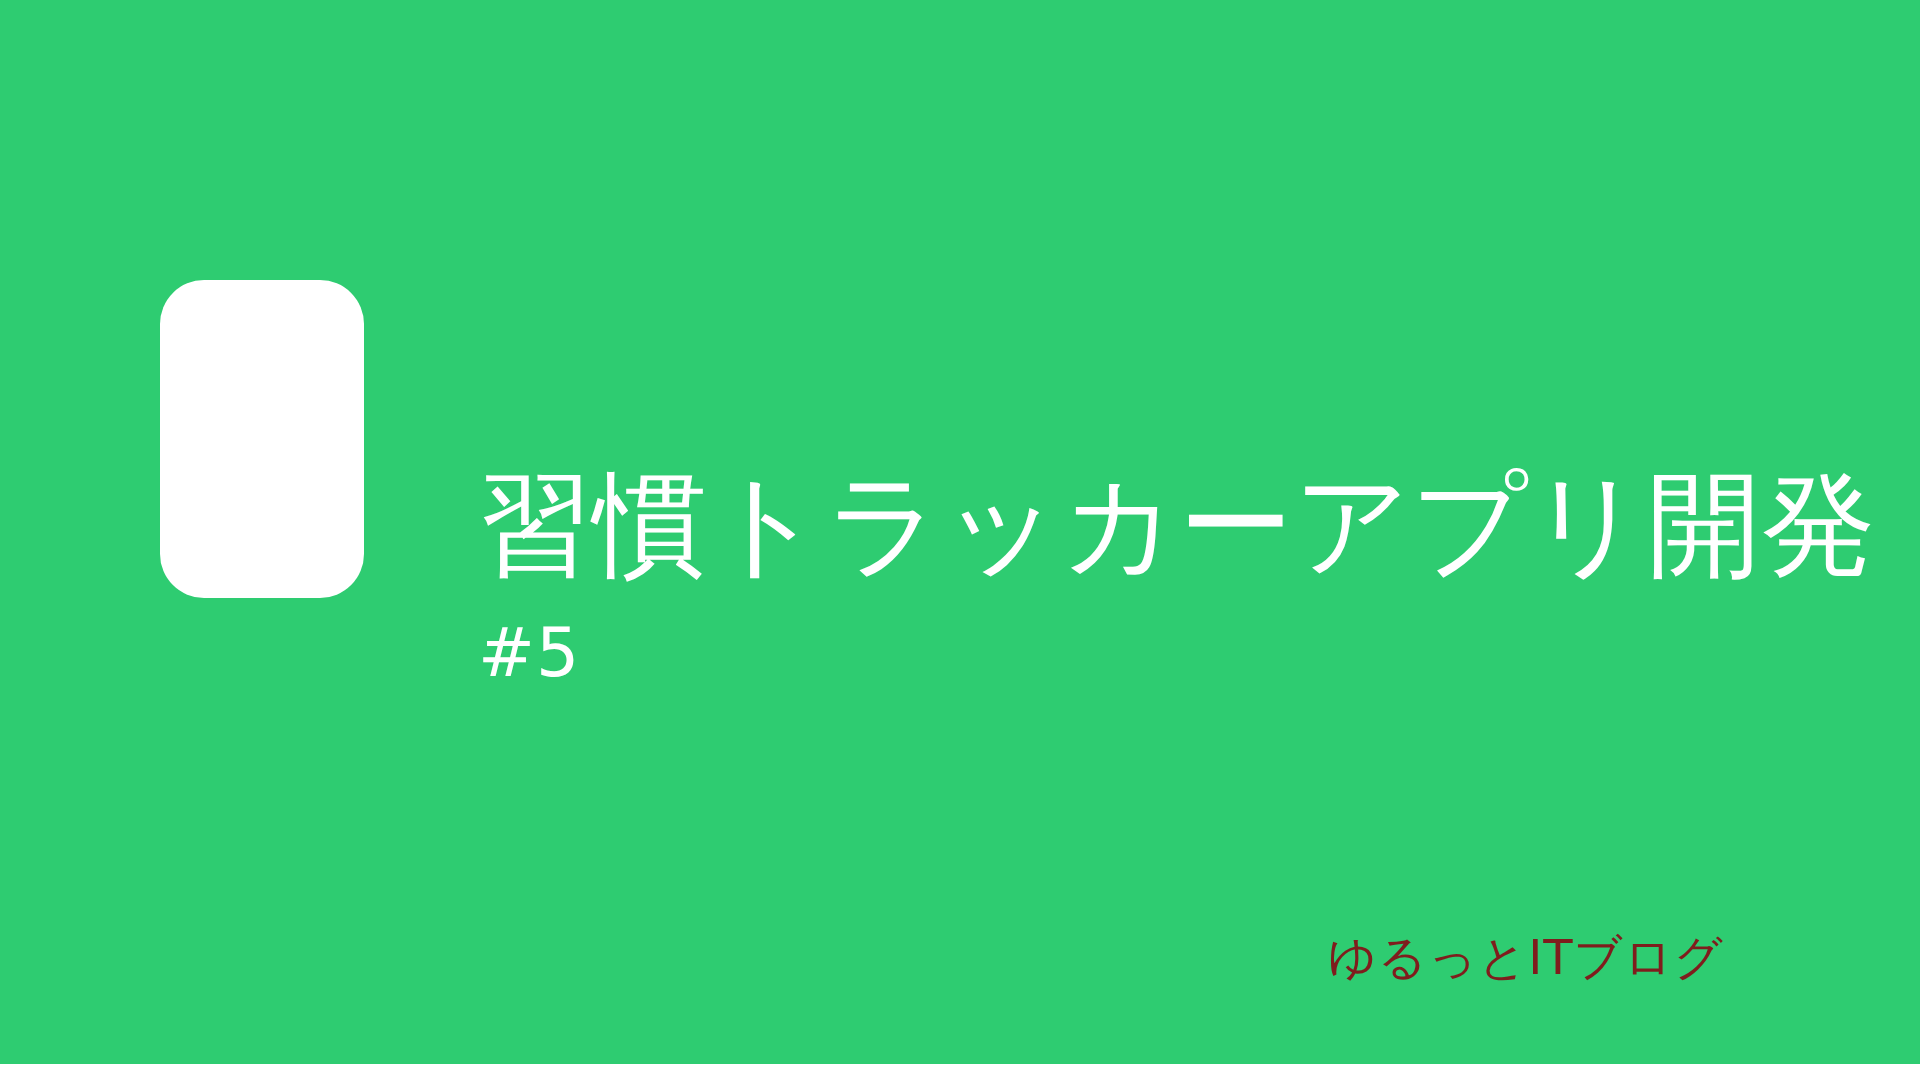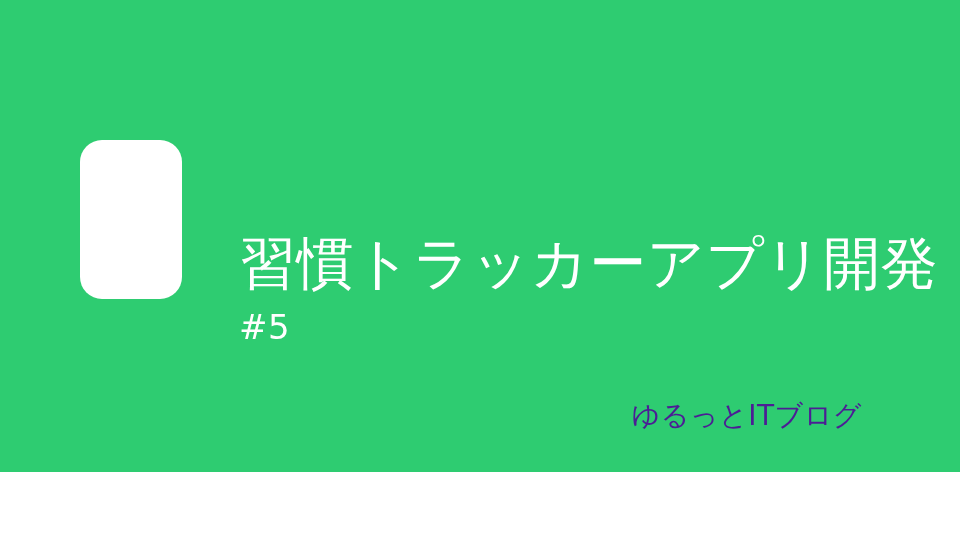--- a/index.html
+++ b/index.html
@@ -11,21 +11,21 @@
   body {
     width: 960px;
     height: 540px;
     overflow: hidden;
     font-family: "DejaVu Sans", "Liberation Sans", sans-serif;
   }
 
   #thumbnail-canvas {
     position: relative;
     width: 960px;
-    height: 472px;
+    height: 532px;
     background: #2ECC71;
     overflow: hidden;
   }
 
   
   #app-card-mark {
     position: absolute;
     left: 80px;
     top: 140px;
     width: 102px;
@@ -60,24 +60,24 @@
     font-weight: 400;
     color: #FFFFFF;
     letter-spacing: 0.5px;
   }
 
   
   #brand-footer {
     position: absolute;
     right: 98px;
     bottom: 40px;
-    font-size: 28px;
+    font-size: 24px;
     line-height: 1.1;
     font-weight: 400;
-    color: #4c1d95;
+    color: #7f1d1d;
     letter-spacing: 0.5px;
     white-space: nowrap;
   }
 </style>
 </head>
 <body>
 
 <div id="thumbnail-canvas">
 
   <div id="app-card-mark"></div>

